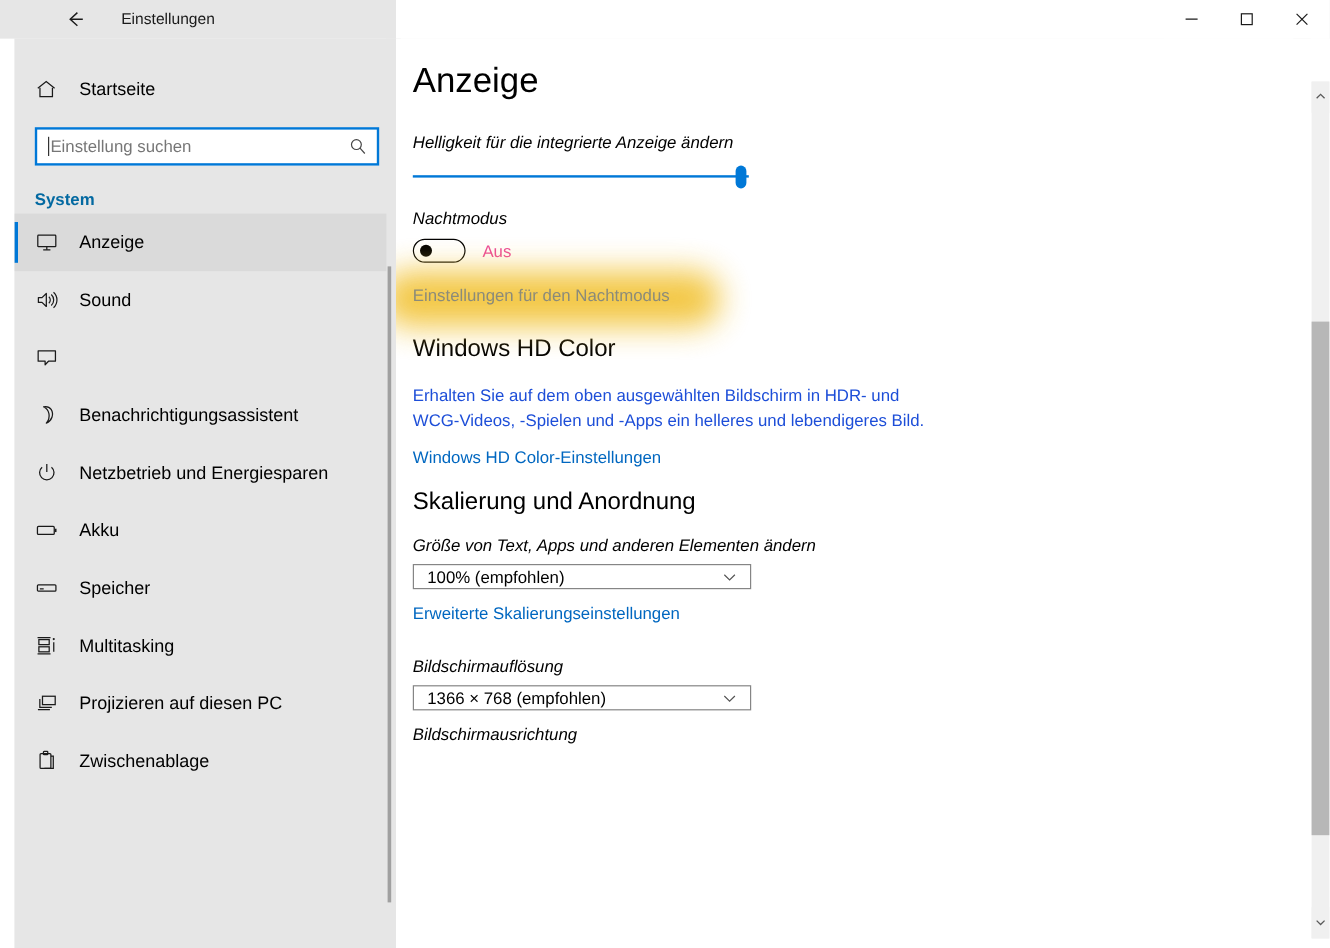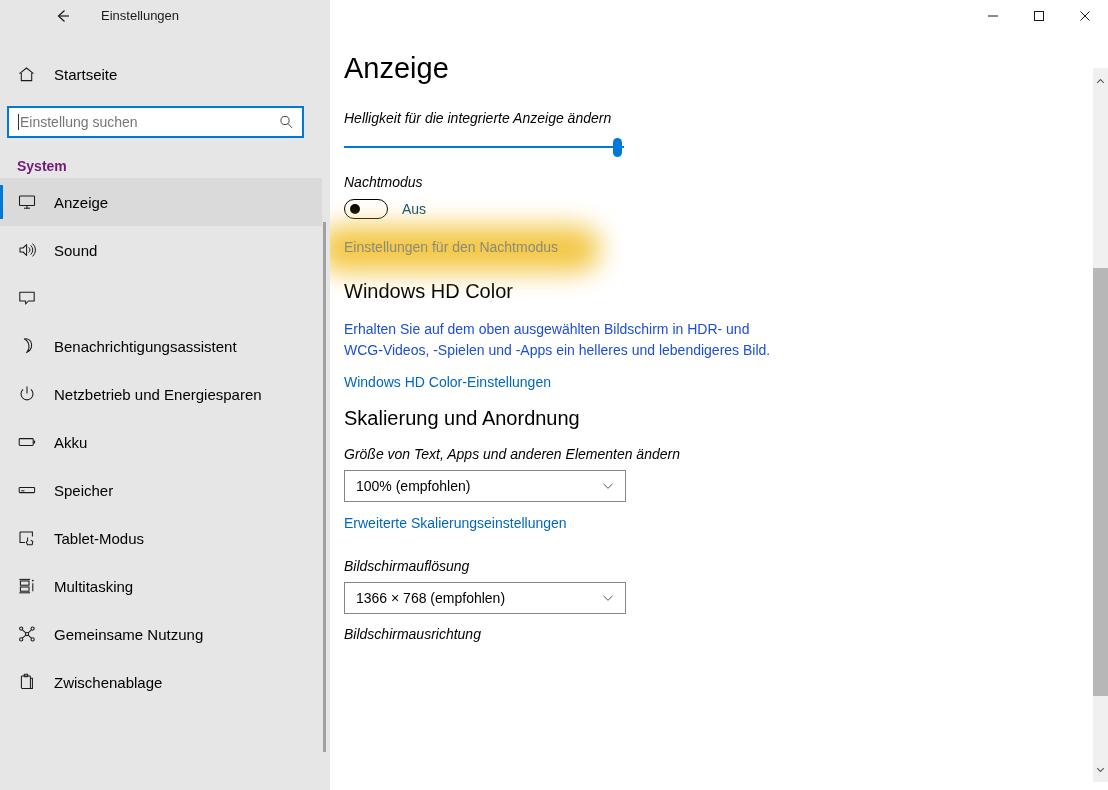--- a/index.html
+++ b/index.html
@@ -69,21 +69,21 @@
     align-items: center;
     justify-content: center;
     background: #ffffff;
     cursor: default;
   }
   .win-btn svg { display: block; }
 
   
   .sidebar {
     position: absolute;
-    top: 32px; left: 0;
+    top: 32px; left: 12px;
     width: 322px;
     height: 758px;
     background: #e6e6e6;
     overflow: hidden;
   }
   .sidebar-scroll-track {
     position: absolute;
     top: 32px;
     left: 322px;
     width: 8px;
@@ -108,21 +108,21 @@
     cursor: default;
   }
   .home-row .ico { width: 28px; display: flex; align-items: center; }
   .home-row .label {
     font-size: 15px;
     color: #000;
     margin-left: 9px;
   }
 
   .search-wrap {
-    margin: 12px 18px 0 7px;
+    margin: 12px 18px 0 17px;
   }
   .search-box {
     position: relative;
     height: 32px;
     background: #ffffff;
     border: 2px solid #0078d7;
     display: flex;
     align-items: center;
   }
   .search-caret {
@@ -141,21 +141,21 @@
     position: absolute;
     right: 8px;
     top: 50%;
     transform: translateY(-50%);
     display: flex;
   }
 
   .section-head {
     font-size: 14px;
     font-weight: bold;
-    color: #701a75;
+    color: #0369a1;
     margin: 20px 0 4px 17px;
   }
 
   .nav-list { margin-top: 2px; }
   .nav-item {
     position: relative;
     display: flex;
     align-items: center;
     height: 48px;
     padding-left: 17px;
@@ -261,21 +261,21 @@
     position: absolute;
     top: 4px;
     left: 5px;
     width: 10px;
     height: 10px;
     border-radius: 50%;
     background: #000;
   }
   .toggle-state {
     font-size: 14px;
-    color: #0c4a6e;
+    color: #ec4899;
     margin-left: 14px;
   }
 
   
   .highlight-link-wrap {
     position: relative;
     display: inline-block;
     margin-top: 10px;
     margin-bottom: 8px;
   }
@@ -307,21 +307,21 @@
   .body-text {
     font-size: 14px;
     color: #1d4ed8;
     line-height: 21px;
     width: 432px;
     margin-bottom: 12px;
   }
 
   .combo {
     width: 282px;
-    height: 32px;
+    height: 21px;
     border: 1px solid #858585;
     background: #ffffff;
     display: flex;
     align-items: center;
     justify-content: space-between;
     padding: 0 11px 0 11px;
     cursor: default;
     margin-bottom: 12px;
     gap: 40px;
   }
@@ -507,61 +507,46 @@
       <div class="nav-item">
         <span class="ico">
           <svg width="20" height="20" viewBox="0 0 20 20">
             <rect x="2.2" y="7.4" width="15.4" height="5.2" rx="0.8" fill="none" stroke="#1a1a1a" stroke-width="1.05"></rect>
             <line x1="4.2" y1="10.8" x2="7.4" y2="10.8" stroke="#1a1a1a" stroke-width="1.05"></line>
           </svg>
         </span>
         <span class="label">Speicher</span>
       </div>
 
-      <div class="nav-item">
-        <span class="ico">
-          <svg width="20" height="20" viewBox="0 0 20 20">
-            <path d="M3 4 H15.4 V8.6 M3 4 V14.4 H8" fill="none" stroke="#1a1a1a" stroke-width="1.05"></path>
-            <path d="M10.6 9.4 v3.4 m0 0 l-1.3 1.4 1.2 2.6 h4.6 l0.7-3.4 -2.1-1.2" fill="none" stroke="#1a1a1a" stroke-width="1.05" stroke-linejoin="round"></path>
-          </svg>
-        </span>
-        <span class="label">Tablet-Modus</span>
-      </div>
 
       <div class="nav-item">
         <span class="ico">
           <svg width="20" height="20" viewBox="0 0 20 20">
             <rect x="3.4" y="5" width="8.6" height="4.2" fill="none" stroke="#1a1a1a" stroke-width="1.05"></rect>
             <rect x="3.4" y="11" width="8.6" height="4.2" fill="none" stroke="#1a1a1a" stroke-width="1.05"></rect>
             <line x1="2.3" y1="3.4" x2="13.1" y2="3.4" stroke="#1a1a1a" stroke-width="1.05"></line>
             <line x1="2.3" y1="16.8" x2="13.1" y2="16.8" stroke="#1a1a1a" stroke-width="1.05"></line>
             <line x1="15.8" y1="7.2" x2="15.8" y2="15.2" stroke="#1a1a1a" stroke-width="1.05"></line>
             <circle cx="15.8" cy="4.6" r="0.9" fill="#1a1a1a"></circle>
           </svg>
         </span>
         <span class="label">Multitasking</span>
       </div>
 
-
-      <div class="nav-item">
-        <span class="ico">
-          <svg width="20" height="20" viewBox="0 0 20 20">
-            <circle cx="4.2" cy="4.6" r="1.6" fill="none" stroke="#1a1a1a" stroke-width="1.05"></circle>
-            <circle cx="15.6" cy="4.6" r="1.6" fill="none" stroke="#1a1a1a" stroke-width="1.05"></circle>
-            <circle cx="4.2" cy="15.4" r="1.6" fill="none" stroke="#1a1a1a" stroke-width="1.05"></circle>
-            <circle cx="15.6" cy="15.4" r="1.6" fill="none" stroke="#1a1a1a" stroke-width="1.05"></circle>
-            <circle cx="10" cy="10" r="1.6" fill="none" stroke="#1a1a1a" stroke-width="1.05"></circle>
-            <line x1="5.4" y1="5.8" x2="8.8" y2="8.8" stroke="#1a1a1a" stroke-width="1.05"></line>
-            <line x1="14.4" y1="5.8" x2="11.2" y2="8.8" stroke="#1a1a1a" stroke-width="1.05"></line>
-            <line x1="5.4" y1="14.2" x2="8.8" y2="11.2" stroke="#1a1a1a" stroke-width="1.05"></line>
-            <line x1="14.4" y1="14.2" x2="11.2" y2="11.2" stroke="#1a1a1a" stroke-width="1.05"></line>
-          </svg>
-        </span>
-        <span class="label">Gemeinsame Nutzung</span>
-      </div>
+      <div class="nav-item">
+        <span class="ico">
+          <svg width="20" height="20" viewBox="0 0 20 20">
+            <rect x="6.4" y="4.2" width="10.6" height="7" fill="none" stroke="#1a1a1a" stroke-width="1.05"></rect>
+            <path d="M4.2 6.6 V13.4 H14.2" fill="none" stroke="#1a1a1a" stroke-width="1.05"></path>
+            <line x1="2.6" y1="15.4" x2="12.6" y2="15.4" stroke="#1a1a1a" stroke-width="1.05"></line>
+          </svg>
+        </span>
+        <span class="label">Projizieren auf diesen PC</span>
+      </div>
+
 
       <div class="nav-item">
         <span class="ico">
           <svg width="20" height="20" viewBox="0 0 20 20">
             <rect x="4.4" y="4" width="9" height="12.4" rx="0.8" fill="none" stroke="#1a1a1a" stroke-width="1.05"></rect>
             <rect x="7.2" y="2.2" width="3.6" height="2.6" rx="0.5" fill="none" stroke="#1a1a1a" stroke-width="1.05"></rect>
             <path d="M13.4 6.2 h2 v10.2 h-7.4" fill="none" stroke="#1a1a1a" stroke-width="1.05"></path>
           </svg>
         </span>
         <span class="label">Zwischenablage</span>

